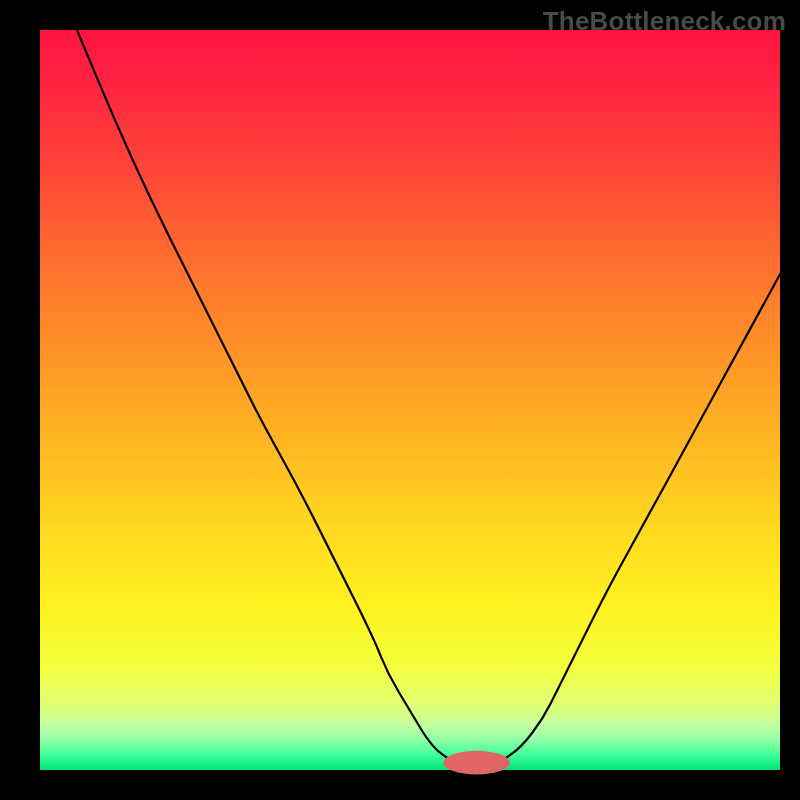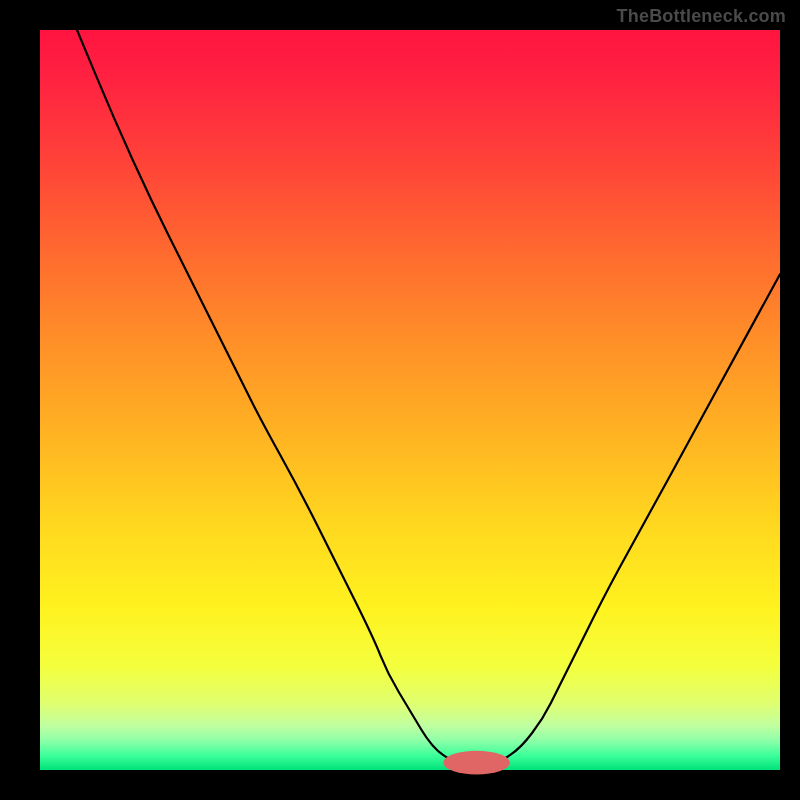--- a/index.html
+++ b/index.html
@@ -15,21 +15,21 @@
     position: relative;
     width: 800px;
     height: 800px;
     background: #000;
   }
   .watermark {
     position: absolute;
     top: 6px;
     right: 14px;
     color: #4a4a4a;
-    font-size: 18px;
+    font-size: 26px;
     font-weight: 600;
     letter-spacing: 0.2px;
     pointer-events: none;
   }
   svg.plot {
     position: absolute;
     left: 0;
     top: 0;
     width: 800px;
     height: 800px;

